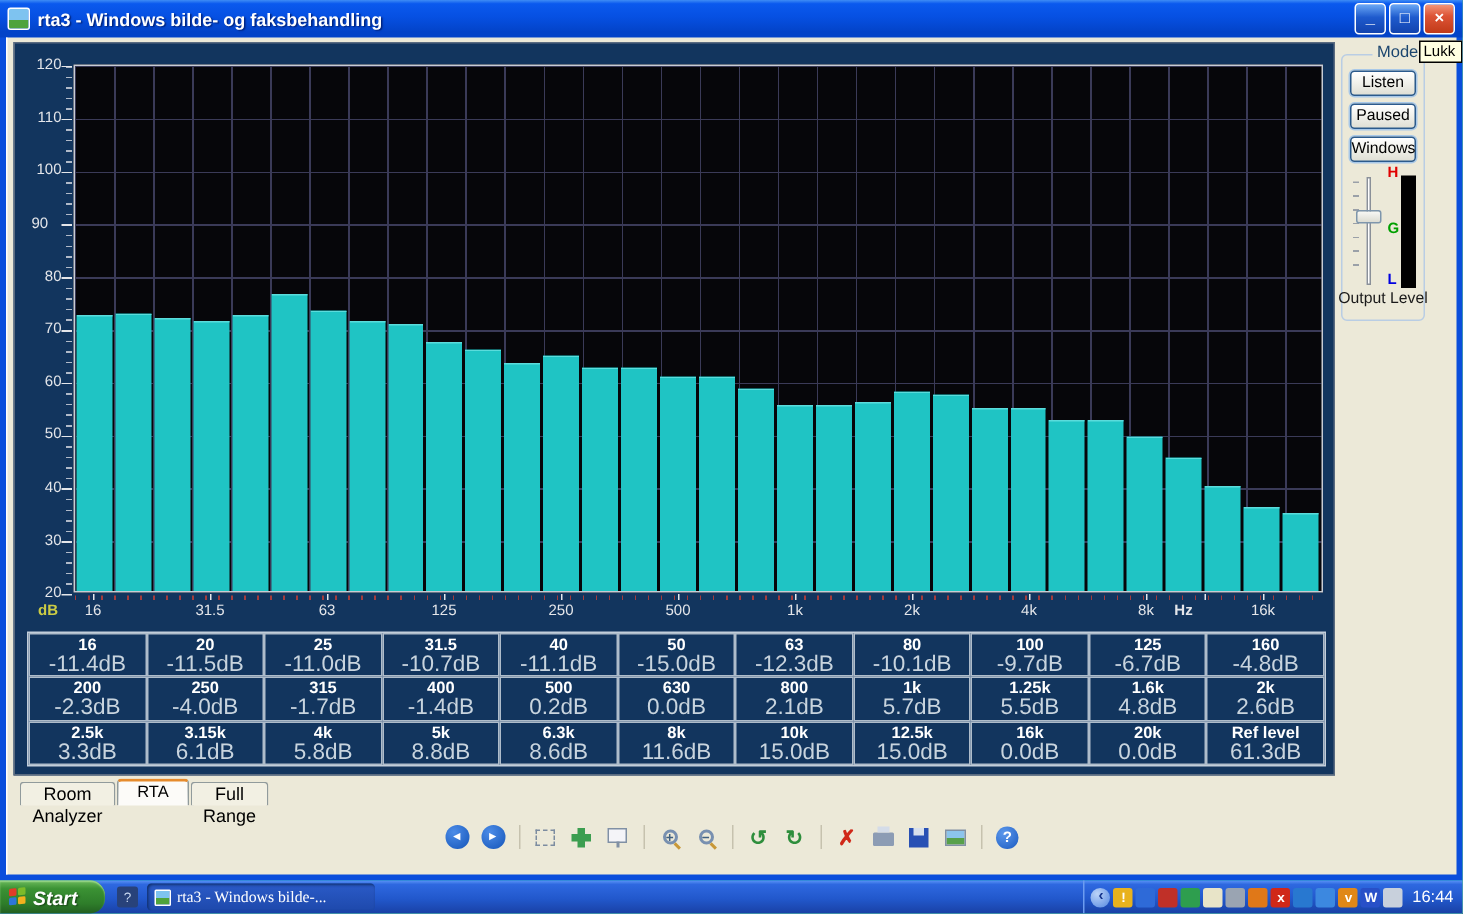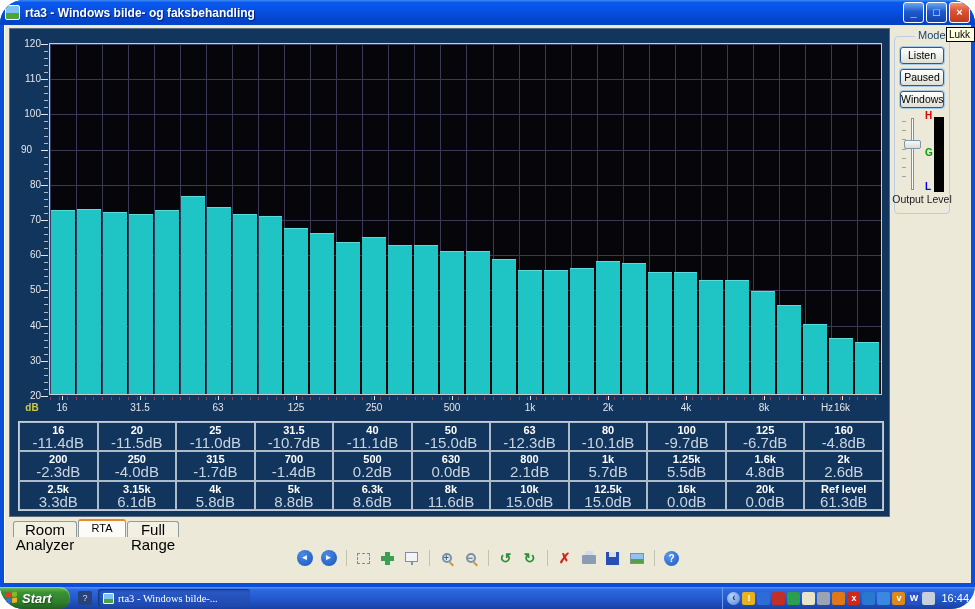--- a/index.html
+++ b/index.html
@@ -1,17 +1,17 @@
 <!DOCTYPE html>
 <html><head>
 <meta charset="utf-8">
 <style>
   * { margin:0; padding:0; box-sizing:border-box; }
   html,body { width:975px; height:609px; font-family:"Liberation Sans", sans-serif; }
-  .screen { position:relative; width:975px; height:609px; overflow:hidden; background:#14b8a6;border-radius:24px; }
+  .screen { position:relative; width:975px; height:609px; overflow:hidden; background:#14b8a6; }
 
   
   .window { position:absolute; inset:0 0 22px 0; background:#0A4EDC; }
   .titlebar { position:absolute; top:0; left:0; right:0; height:25px;
     background:linear-gradient(180deg,#3E8CF5 0%,#0A59EE 10%,#0650E2 45%,#0343C8 85%,#0343C8 100%);
     display:flex; align-items:center; padding:0 5px; }
   .win-icon { width:15px; height:15px; margin-right:5px; border:1px solid #fff; border-radius:2px;
     background:linear-gradient(180deg,#7EC3F0 0 55%,#4FA33C 55% 100%); }
   .win-title { color:#fff; font-weight:bold; font-size:12px; text-shadow:1px 1px 1px #00227A; }
   .win-btns { margin-left:auto; display:flex; gap:2px; }
@@ -73,21 +73,21 @@
   .meter-letter { position:absolute; font-size:10px; font-weight:bold; }
   .ml-h { left:924px; top:110px; color:#E00000; }
   .ml-g { left:924px; top:147px; color:#00A000; }
   .ml-l { left:924px; top:181px; color:#0000E0; }
   .out-label { position:absolute; left:889px; top:193px; width:64px; text-align:center;
     font-size:10.5px; color:#1A1A1A; }
 
   
   .tabbar { position:absolute; left:4px; top:519px; right:4px; height:18px; }
   .tab { position:absolute; top:2px; height:16px; background:#F2F0E3; border:1px solid #919B9C;
-    border-bottom:none; border-radius:3px 3px 0 0; font-size:15px; color:#000;
+    border-bottom:none; border-radius:3px 3px 0 0; font-size:12px; color:#000;
     text-align:center; line-height:15px; }
   .tab.active { top:0; height:18px; background:#FCFBF8; border-top:2px solid #E68B2C; font-size:11px; }
   .tab-ra { left:4px; width:64px; }
   .tab-rta { left:69px; width:48px; }
   .tab-fr { left:118px; width:52px; }
 
   
   .toolbar { position:absolute; left:0; right:0; top:546px; height:24px;
     display:flex; align-items:center; justify-content:center; gap:6px; }
   .tb-sep { width:1px; height:16px; background:#C6C2AE; margin:0 2px; }
@@ -229,21 +229,21 @@
             <div class="x-label" style="left: 442px;">500</div>
             <div class="x-tick" style="left: 442px;"></div>
             <div class="x-label" style="left: 520px;">1k</div>
             <div class="x-tick" style="left: 520px;"></div>
             <div class="x-label" style="left: 598px;">2k</div>
             <div class="x-tick" style="left: 598px;"></div>
             <div class="x-label" style="left: 676px;">4k</div>
             <div class="x-tick" style="left: 676px;"></div>
             <div class="x-label" style="left: 754px;">8k</div>
             <div class="x-tick" style="left: 754px;"></div>
-            <div class="x-label" style="left: 817px;">Hz</div>
+            <div class="x-label" style="left: 779px; font-weight: bold;">Hz</div>
             <div class="x-tick" style="left: 793px;"></div>
             <div class="x-label" style="left: 832px;">16k</div>
             <div class="x-tick" style="left: 832px;"></div>
           </div>
         <div class="freq-table">
             <div class="ft-cell">
               <div class="ft-f">16</div>
               <div class="ft-v">-11.4dB</div>
             </div>
             <div class="ft-cell">
@@ -292,21 +292,21 @@
             </div>
             <div class="ft-cell">
               <div class="ft-f">250</div>
               <div class="ft-v">-4.0dB</div>
             </div>
             <div class="ft-cell">
               <div class="ft-f">315</div>
               <div class="ft-v">-1.7dB</div>
             </div>
             <div class="ft-cell">
-              <div class="ft-f">700</div>
+              <div class="ft-f">400</div>
               <div class="ft-v">-1.4dB</div>
             </div>
             <div class="ft-cell">
               <div class="ft-f">500</div>
               <div class="ft-v">0.2dB</div>
             </div>
             <div class="ft-cell">
               <div class="ft-f">630</div>
               <div class="ft-v">0.0dB</div>
             </div>

